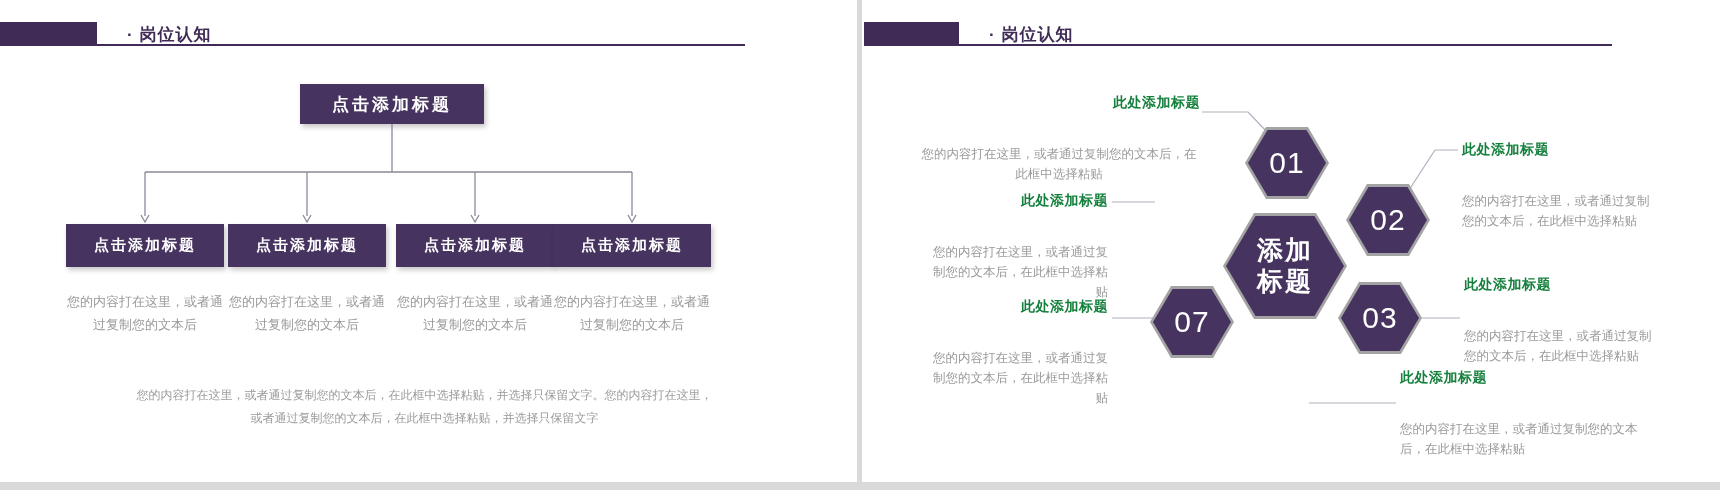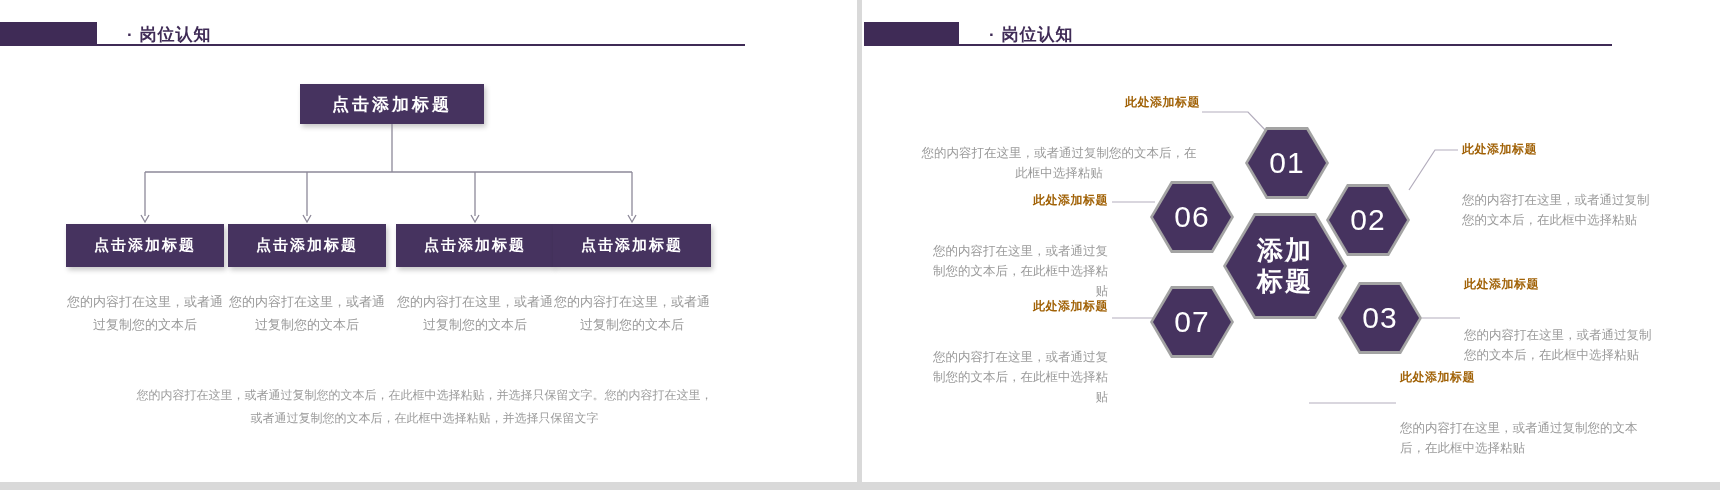--- a/index.html
+++ b/index.html
@@ -36,30 +36,30 @@
   
   .hex { position:absolute; width:84px; height:72px;
          clip-path:polygon(25% 0%,75% 0%,100% 50%,75% 100%,25% 100%,0% 50%);
          background:#a3a3a3; filter:drop-shadow(3px 4px 3px rgba(0,0,0,.28)); z-index:6; }
   .hex-in { position:absolute; inset:3px;
             clip-path:polygon(25% 0%,75% 0%,100% 50%,75% 100%,25% 100%,0% 50%);
             background:#46335f; display:flex; align-items:center; justify-content:center;
             flex-direction:column; color:#fff; }
   .hex-num { font-size:30px; letter-spacing:1px; }
   .hex-01 { left:383px; top:127px; }
-  .hex-02 { left:464px; top:184px; }
+  .hex-02 { left:484px; top:184px; }
   .hex-03 { left:476px; top:282px; }
   .hex-04 { left:381px; top:332px; }
   .hex-05 { left:288px; top:286px; }
   .hex-06 { left:288px; top:181px; }
   .hex-center { left:361px; top:213px; width:124px; height:106px; z-index:5; }
   .hex-center .hex-ttl { font-size:26px; font-weight:bold; letter-spacing:2px; line-height:1.2; }
 
   .blk { position:absolute; z-index:7; }
-  .blk-title { font-size:12px; font-weight:bold; color:#a16207; letter-spacing:.5px; margin-bottom:6px; }
+  .blk-title { font-size:14px; font-weight:bold; color:#15803d; letter-spacing:.5px; margin-bottom:6px; }
   .blk-desc { font-size:12.5px; color:#9a9a9a; line-height:1.6;margin-top:32px; }
   .blk-01 { left:56px;  top:94px;  width:282px; text-align:right; }
   .blk-01 .blk-desc { text-align:center; }
   .blk-02 { left:600px; top:141px; width:192px; text-align:left; }
   .blk-03 { left:602px; top:276px; width:192px; text-align:left; }
   .blk-04 { left:538px; top:369px; width:252px; text-align:left; }
   .blk-05 { left:68px;  top:298px; width:178px; text-align:right; }
   .blk-06 { left:68px;  top:192px; width:178px; text-align:right; }
 </style>
 </head>
@@ -138,25 +138,20 @@
     <div class="hex hex-03">
       <div class="hex-in">
           <span class="hex-num">03</span>
         </div>
     </div>
     <div class="hex hex-05">
       <div class="hex-in">
           <span class="hex-num">07</span>
         </div>
     </div>
-    <div class="hex hex-06">
-      <div class="hex-in">
-          <span class="hex-num">06</span>
-        </div>
-    </div>
     <div class="hex hex-center">
       <div class="hex-in">
         <span class="hex-ttl">添加</span>
         <span class="hex-ttl">标题</span>
       </div>
     </div>
 
     <div class="blk blk-01">
       <div class="blk-title">此处添加标题</div>
       <div class="blk-desc">您的内容打在这里，或者通过复制您的文本后，在此框中选择粘贴</div>

